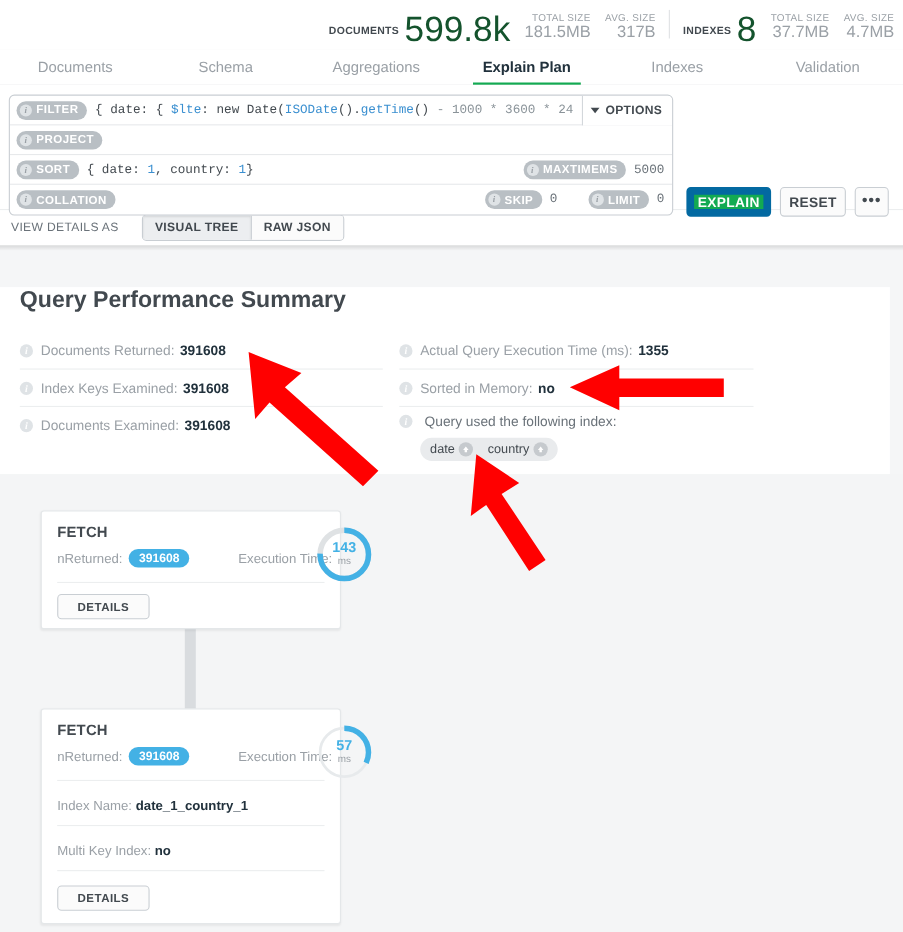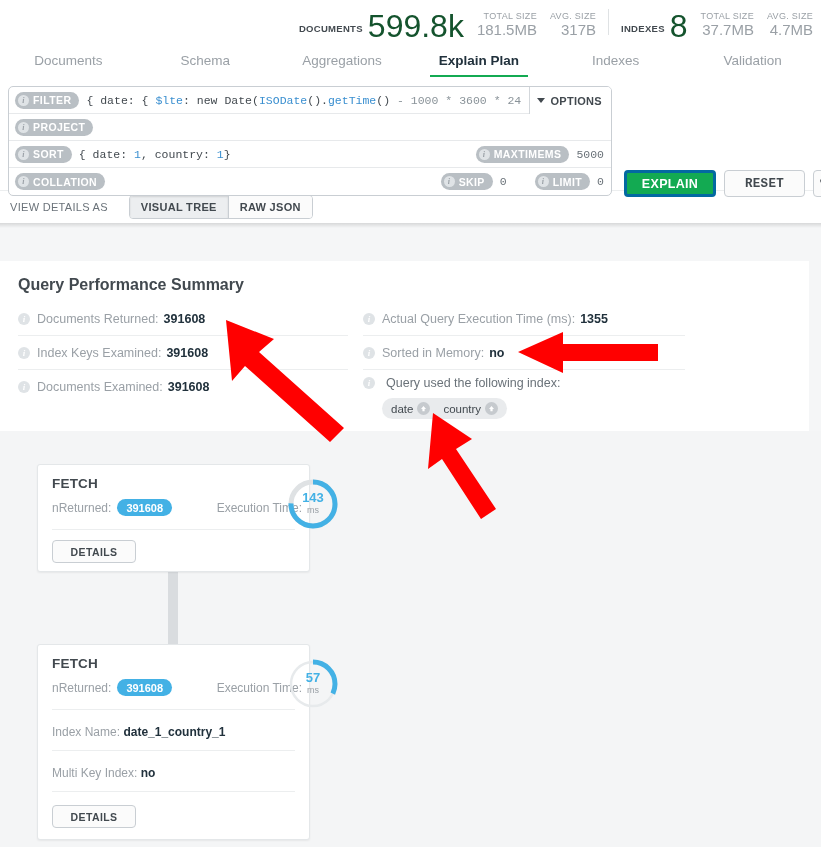--- a/index.html
+++ b/index.html
@@ -246,30 +246,29 @@
     font-weight: bold;
     letter-spacing: 0.3px;
     display: inline-flex;
     align-items: center;
     justify-content: center;
     cursor: pointer;
     box-sizing: border-box;
   }
   .btn-explain {
     background: #13aa52;
-    border: 3px solid #0369a1;
+    border: 7px solid #0369a1;
     color: #ffffff;
-    width: 92px;
+    width: 77px;
   }
   .btn-reset {
     background: #fbfbfb;
     border: 1px solid #c9ced3;
     color: #42494f;
-    width: 81px;
-    font-family: Liberation Mono, monospace;
+    width: 60px;
   }
   .btn-more {
     background: #fbfbfb;
     border: 1px solid #c9ced3;
     color: #42494f;
     width: 31px;
     font-size: 14px;
     letter-spacing: 1px;
     padding-bottom: 6px;
   }
@@ -326,22 +325,22 @@
     left: 0;
     top: 261px;
     width: 809px;
     height: 170px;
     background: #ffffff;
     box-sizing: border-box;
   }
   .summary-title {
     position: absolute;
     left: 18px;
-    top: 15px;
-    font-size: 16px;
+    top: 0;
+    font-size: 21px;
     font-weight: bold;
     color: #42494f;
   }
   .sum-col {
     position: absolute;
     top: 41px;
   }
   .sum-col.left  { left: 18px;  width: 330px; }
   .sum-col.right { left: 363px; width: 322px; }
   .sum-row {

